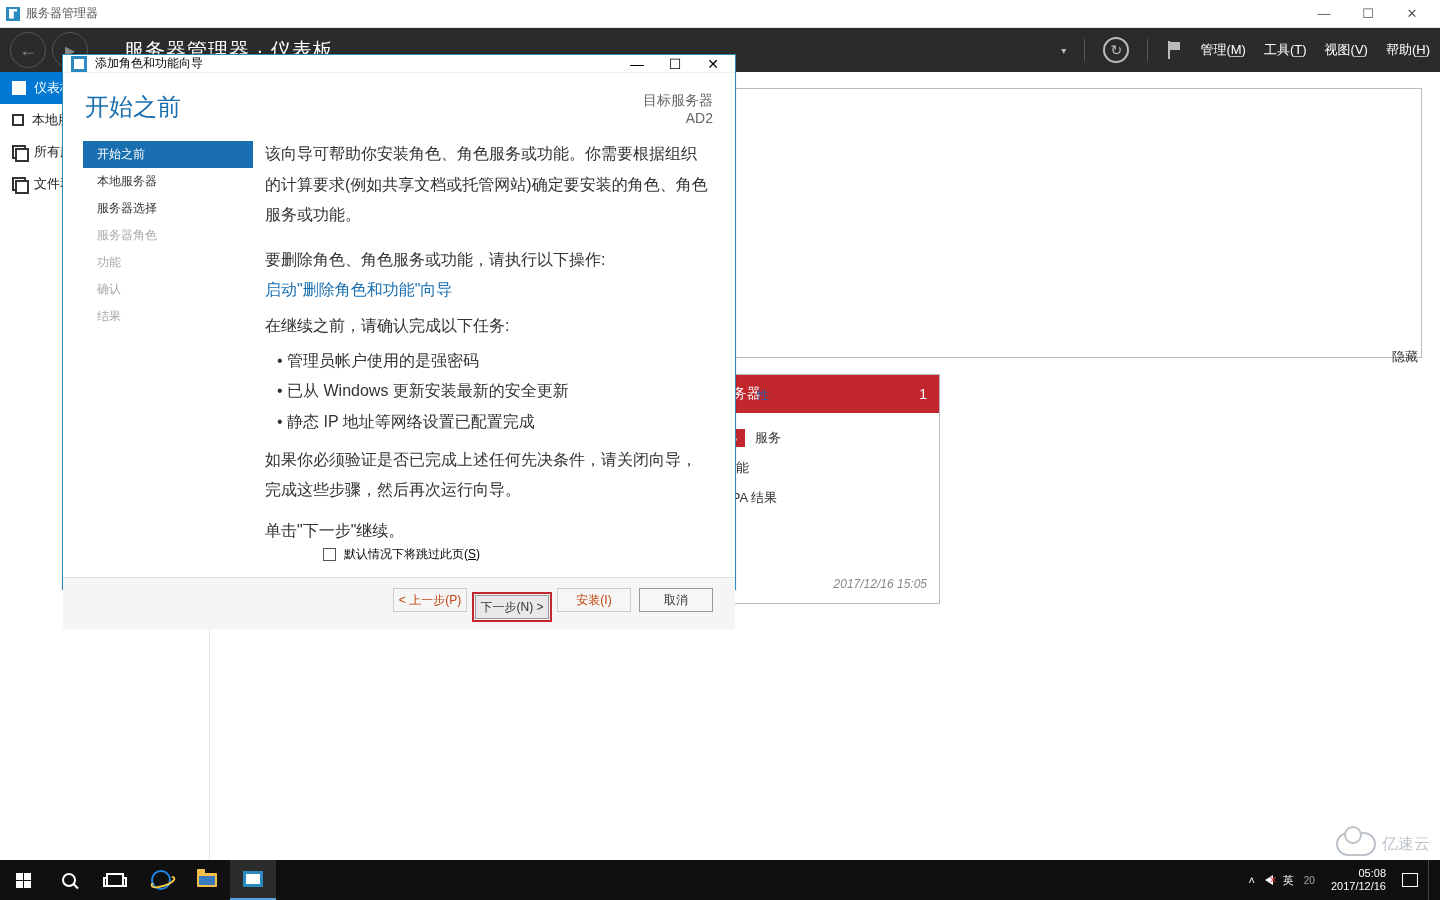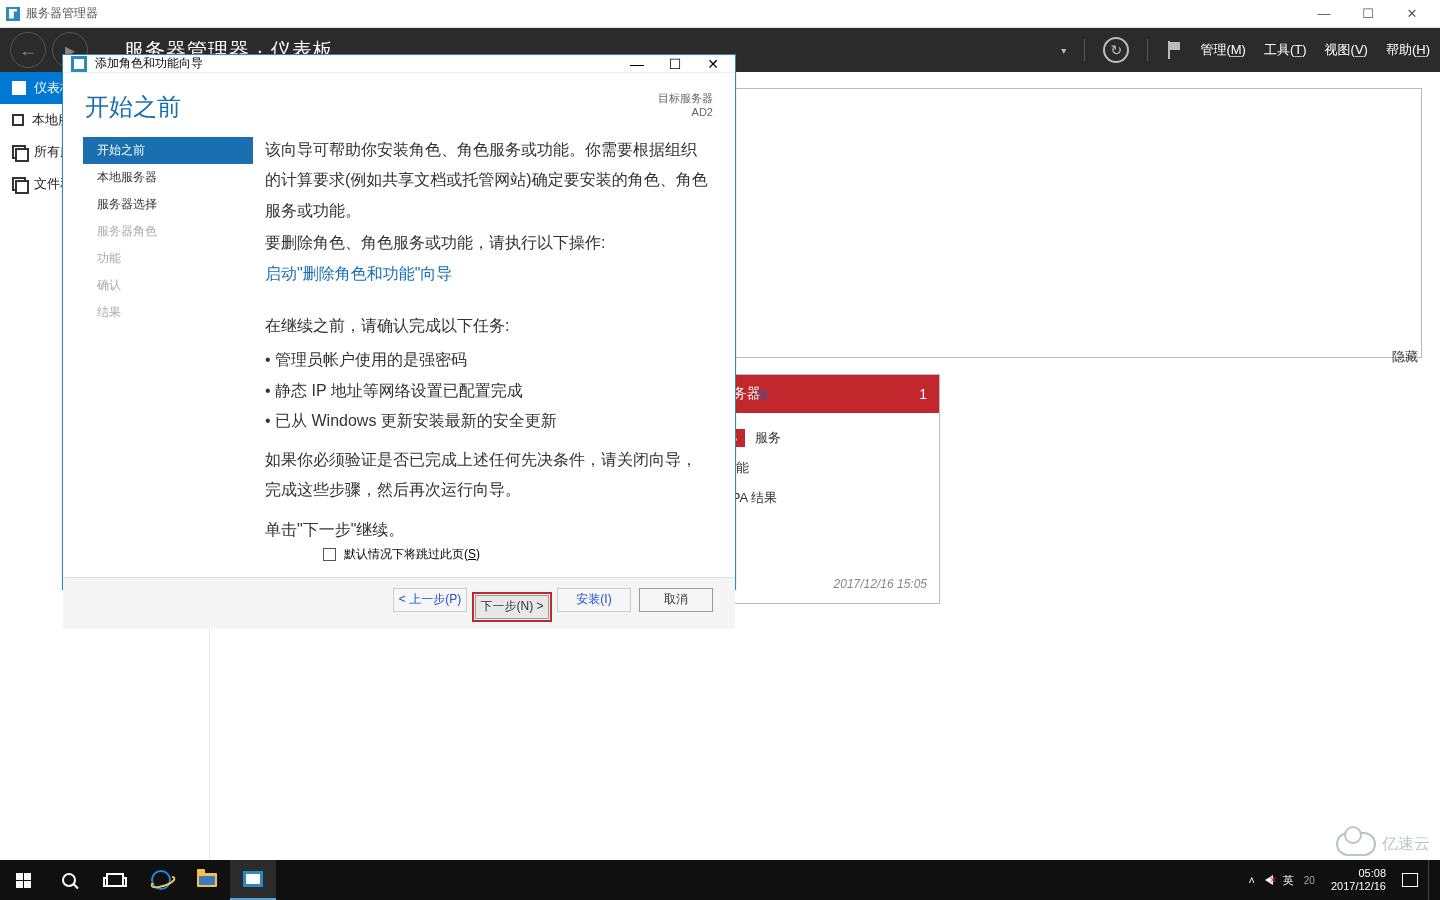--- a/index.html
+++ b/index.html
@@ -50,35 +50,35 @@
 
 .wizard { position: absolute; left: 62px; top: 54px; width: 674px; height: 536px; background: #fff; border: 1px solid #2b8bc1; box-shadow: 0 0 0 1px rgba(0,0,0,.05); display: flex; flex-direction: column; z-index: 50; }
 .wiz-title { height: 30px; display: flex; align-items: center; padding: 0 8px; border-bottom: 1px solid #eee; }
 .wiz-title .w-icon { width: 16px; height: 16px; background: #2b8bc1; margin-right: 8px; position:relative;}
 .wiz-title .w-icon::after{content:"";position:absolute;inset:3px;background:#fff;}
 .wiz-title .w-t { font-size: 12px; }
 .wiz-title .w-ctrls { margin-left: auto; display: flex; gap: 22px; padding-right: 6px; }
 .wiz-title .w-ctrl { width: 16px; text-align: center; font-size: 14px; }
 .wiz-heading-row { display: flex; align-items: flex-start; padding: 18px 22px 10px 22px; }
 .wiz-heading { font-size: 24px; color: #1a6fb0; font-weight: 400; flex:1;}
-.wiz-dest { text-align: right; font-size: 11px; color: #666; line-height: 1.3; }
+.wiz-dest { text-align: right; font-size: 14px; color: #666; line-height: 1.3; }
 .wiz-body { display: flex; flex: 1; padding: 0 0 0 20px; }
 .wiz-nav { width: 170px; padding-top: 4px; }
 .wiz-nav .nitem { padding: 5px 14px; font-size: 12px; color: #333; }
 .wiz-nav .nitem.sel { background: #1a6fb0; color: #fff; }
 .wiz-nav .nitem.disabled { color: #aaa; }
 .wiz-content { flex: 1; padding: 2px 24px 0 12px; font-size: 16px; color: #333; line-height: 1.9; }
 .wiz-content a { color: #1a6fb0; text-decoration: none; }
-.wiz-content ul { list-style: none; margin: 4px 0; }
+.wiz-content ul { list-style: none; margin: 4px 12px; }
 .wiz-content ul li::before { content: "• "; }
 .wiz-skip { padding: 0 22px 14px 260px; font-size: 12px; display: flex; align-items: center; gap: 8px;}
 .wiz-skip .cb { width: 13px; height: 13px; border: 1px solid #555; display: inline-block; }
 .wiz-foot { border-top: 1px solid #ddd; padding: 10px 22px; display: flex; justify-content: flex-end; gap: 8px; background:#f5f5f5;}
 .wiz-foot button { min-width: 74px; height: 24px; font-size: 12px; border: 1px solid #999; background: #f6f6f6; color: #333; }
-.wiz-foot button:disabled { color: #1d4ed8; border-color: #ccc; }
+.wiz-foot button:disabled { color: #c2410c; border-color: #ccc; }
 .wiz-foot button.primary { outline: 2px solid #c1272d; outline-offset: 1px; background:#e8e8e8;margin-top:7px;}
 
 
 .taskbar { position: absolute; bottom: 0; left: 0; right: 0; height: 40px; background: #101010; display: flex; align-items: center; color: #fff; }
 .taskbar .tb-item { width: 46px; height: 40px; display: flex; align-items: center; justify-content: center; }
 .taskbar .tb-item.active { background: #2b2b2b; border-bottom: 2px solid #5aa0dd; }
 .taskbar .tray { margin-left: auto; display: flex; align-items: center; gap: 10px; padding-right: 6px; font-size: 11px; }
 .taskbar .clock { text-align: right; line-height: 1.2; padding: 0 6px; }
 .taskbar .show-desktop { width: 6px; height: 40px; border-left: 1px solid #444; }
 .watermark { position:absolute; right:10px; bottom:44px; opacity:.4; display:flex; align-items:center; gap:6px; color:#5a6b7b; font-size:16px;}
@@ -222,27 +222,27 @@
       <div class="nitem sel">开始之前</div>
       <div class="nitem">本地服务器</div>
       <div class="nitem">服务器选择</div>
       <div class="nitem disabled">服务器角色</div>
       <div class="nitem disabled">功能</div>
       <div class="nitem disabled">确认</div>
       <div class="nitem disabled">结果</div>
     </div>
     <div class="wiz-content">
       <p>该向导可帮助你安装角色、角色服务或功能。你需要根据组织的计算要求(例如共享文档或托管网站)确定要安装的角色、角色服务或功能。</p>
-      <p style="margin-top:2px">要删除角色、角色服务或功能，请执行以下操作:</p>
+      <p style="margin-top:14px">要删除角色、角色服务或功能，请执行以下操作:</p>
       <a href="#">启动"删除角色和功能"向导</a>
-      <p style="margin-top:22px">在继续之前，请确认完成以下任务:</p>
+      <p style="margin-top:6px">在继续之前，请确认完成以下任务:</p>
       <ul>
         <li>管理员帐户使用的是强密码</li>
+        <li>已从 Windows 更新安装最新的安全更新</li>
         <li>静态 IP 地址等网络设置已配置完成</li>
-        <li>已从 Windows 更新安装最新的安全更新</li>
       </ul>
       <p style="margin-top:8px">如果你必须验证是否已完成上述任何先决条件，请关闭向导，完成这些步骤，然后再次运行向导。</p>
       <p style="margin-top:10px">单击"下一步"继续。</p>
     </div>
   </div>
   <div class="wiz-skip">
     <span class="cb"></span>
     <span><span>默认情况下将跳过此页</span>(<span style="text-decoration:underline">S</span>)</span>
   </div>
   <div class="wiz-foot">

